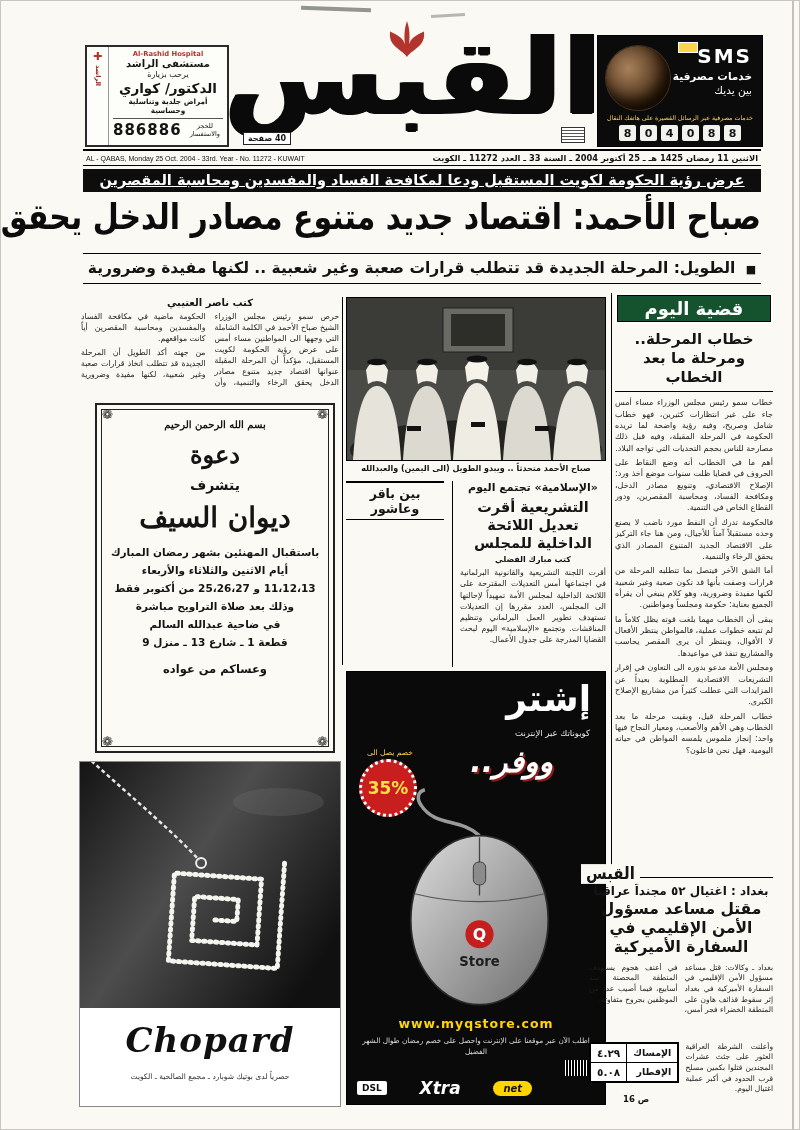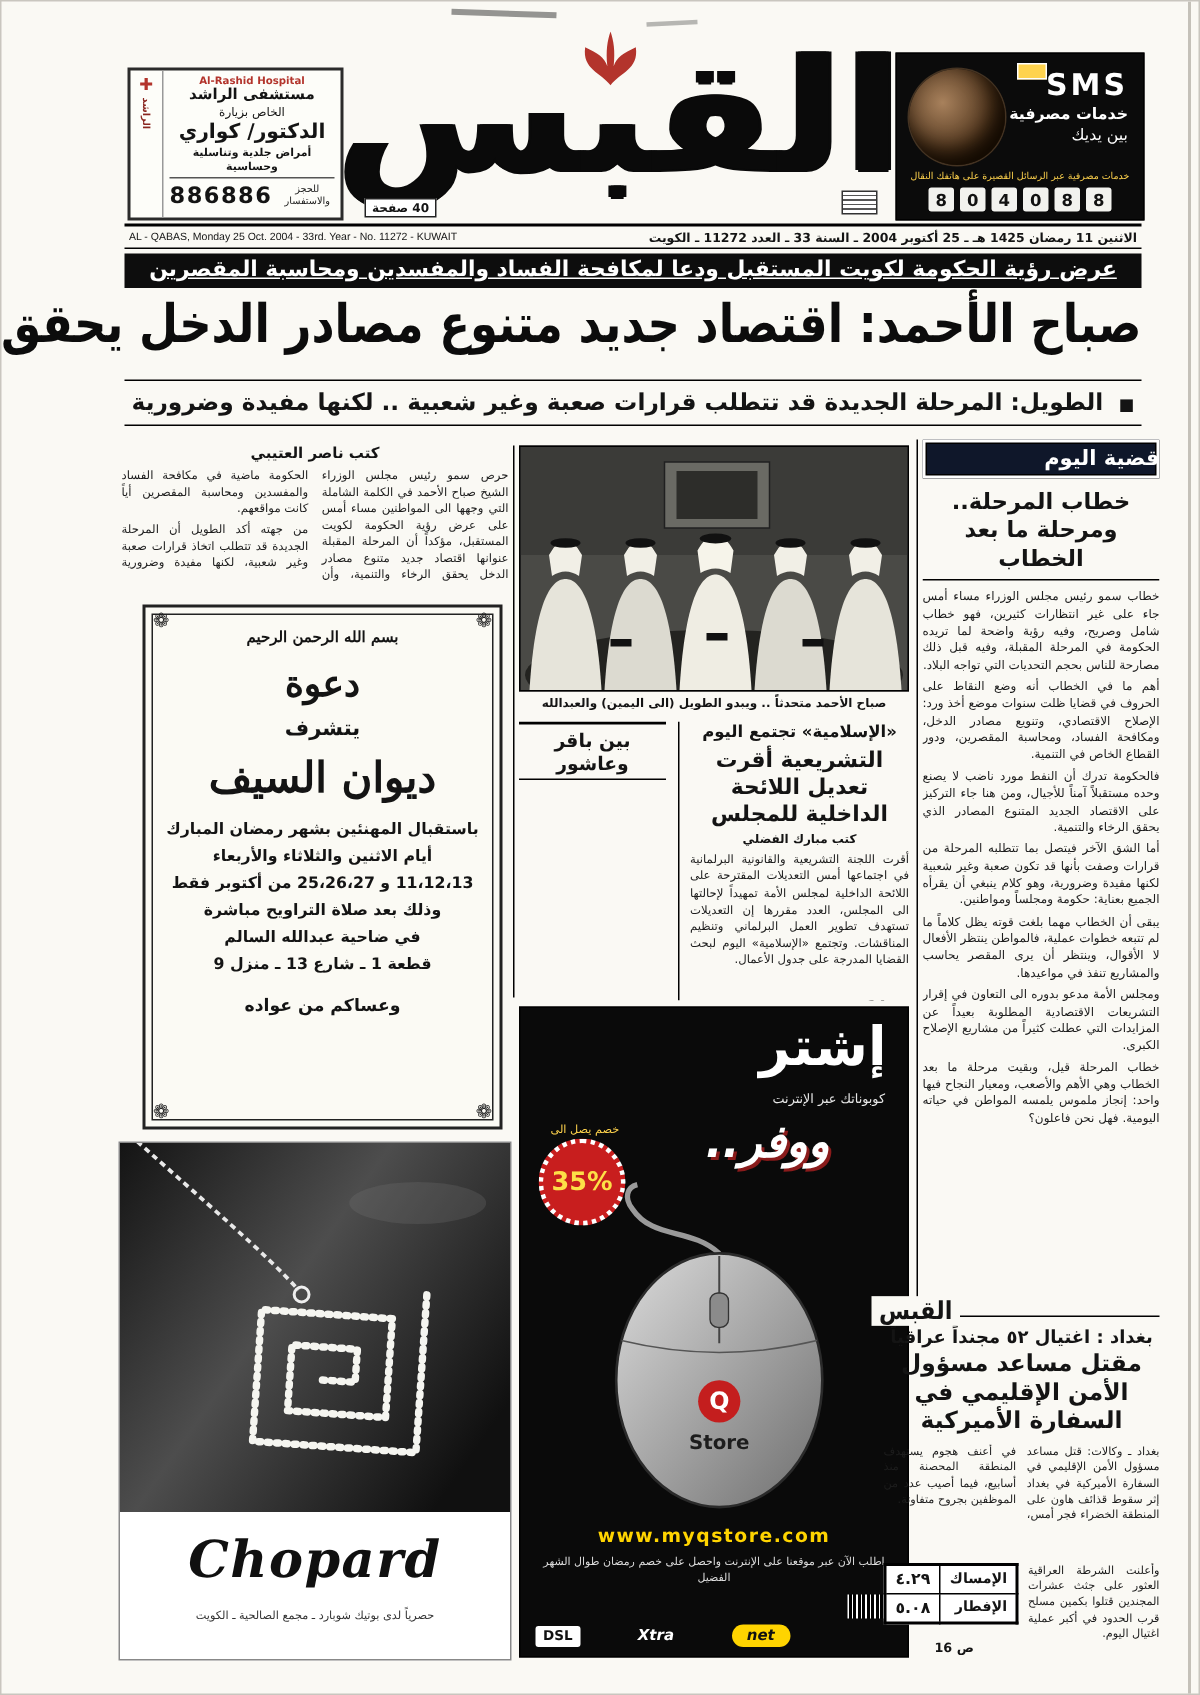--- a/index.html
+++ b/index.html
@@ -92,29 +92,29 @@
   .q-wafer{position:absolute;top:72px;right:52px;font-size:30px;font-weight:900;font-style:italic;text-shadow:2px 2px 0 #8a1b1b;}
   .q-disc-label{position:absolute;top:76px;left:20px;font-size:7.5px;color:#ffd34d;}
   .q-disc{position:absolute;top:87px;left:12px;width:58px;height:58px;border-radius:50%;background:#c81e1e;border:3px dotted #fff;
     color:#fde047;font-size:17px;font-weight:900;display:flex;align-items:center;justify-content:center;direction:ltr;}
   .q-mouse{position:absolute;top:116px;left:40px;width:185px;height:222px;}
   .q-url{position:absolute;top:344px;left:0;right:0;text-align:center;color:#ffd400;font-size:12.5px;font-weight:bold;letter-spacing:1px;direction:ltr;}
   .q-f1{position:absolute;top:364px;left:10px;right:10px;text-align:center;font-size:7.3px;color:#ddd;line-height:1.5;height:28px;overflow:hidden;}
   .q-logos{position:absolute;bottom:6px;left:10px;right:10px;display:flex;justify-content:space-between;align-items:center;direction:ltr;}
   .chip{font-weight:bold;margin-top:40px;}
   .dsl{background:#fff;color:#111;font-size:9px;padding:2px 5px;border-radius:2px;}
-  .xtra{color:#fff;font-size:10px;font-style:italic;}
+  .xtra{color:#fff;font-size:17px;font-style:italic;}
   .net{background:#ffd400;color:#111;font-size:10px;font-style:italic;padding:2px 10px;border-radius:10px;}
   .barcode{width:30px;height:16px;background:repeating-linear-gradient(90deg,#fff 0 1px,#000 1px 3px);}
 
   
   .vrule{width:1px;background:#000;}
 
   
-  .q-box{background:#0f172a;color:#fff;font-weight:bold;font-size:14px;padding:5px 0;
+  .q-box{background:#14532d;color:#fff;text-align:center;font-weight:bold;font-size:18px;padding:5px 0;
     box-shadow:inset 0 0 0 2px #fff, inset 0 0 0 3px #000;}
   .q-title{font-size:15px;font-weight:900;text-align:center;line-height:1.25;padding:6px 0 5px;border-bottom:1px solid #000;margin-bottom:5px;}
   .q-body{height:502px;overflow:hidden;}
   .q-body .bt{font-size:8px;}
 
   
   .baghdad{border-top:1.5px solid #000;padding-top:6px;}
   .mini-logo{position:absolute;top:-13px;left:-8px;background:#faf9f4;padding:0 5px;font-size:15px;font-weight:900;transform:scaleY(1.1);}
   .b-kicker{font-size:12px;font-weight:bold;text-align:center;margin-bottom:2px;}
   .b-title{font-size:15.5px;font-weight:900;text-align:center;line-height:1.22;margin:2px 2px 6px;}
@@ -157,21 +157,21 @@
   <div class="art a3"></div>
 
   <div class="abs hospital" style="left:84px;top:44px;width:144px;height:102px;">
     <div class="hosp-strip">
       <div class="hosp-cross">✚</div>
       <div class="hosp-vtext">الراشد</div>
     </div>
     <div class="hosp-main">
       <div class="hosp-en">Al-Rashid Hospital</div>
       <div class="hosp-ar">مستشفى الراشد</div>
-      <div class="hosp-l1">الخاص بزيارة</div>
+      <div class="hosp-l1">يرحب بزيارة</div>
       <div class="hosp-doc">الدكتور/ كواري</div>
       <div class="hosp-spec">أمراض جلدية وتناسلية وحساسية</div>
       <div class="hosp-phone-row">
         <span class="hosp-phone-label">للحجز والاستفسار</span>
         <span class="hosp-phone">886886</span>
       </div>
     </div>
   </div>
 
   <div class="abs masthead" style="left:236px;top:22px;width:352px;height:122px;">

